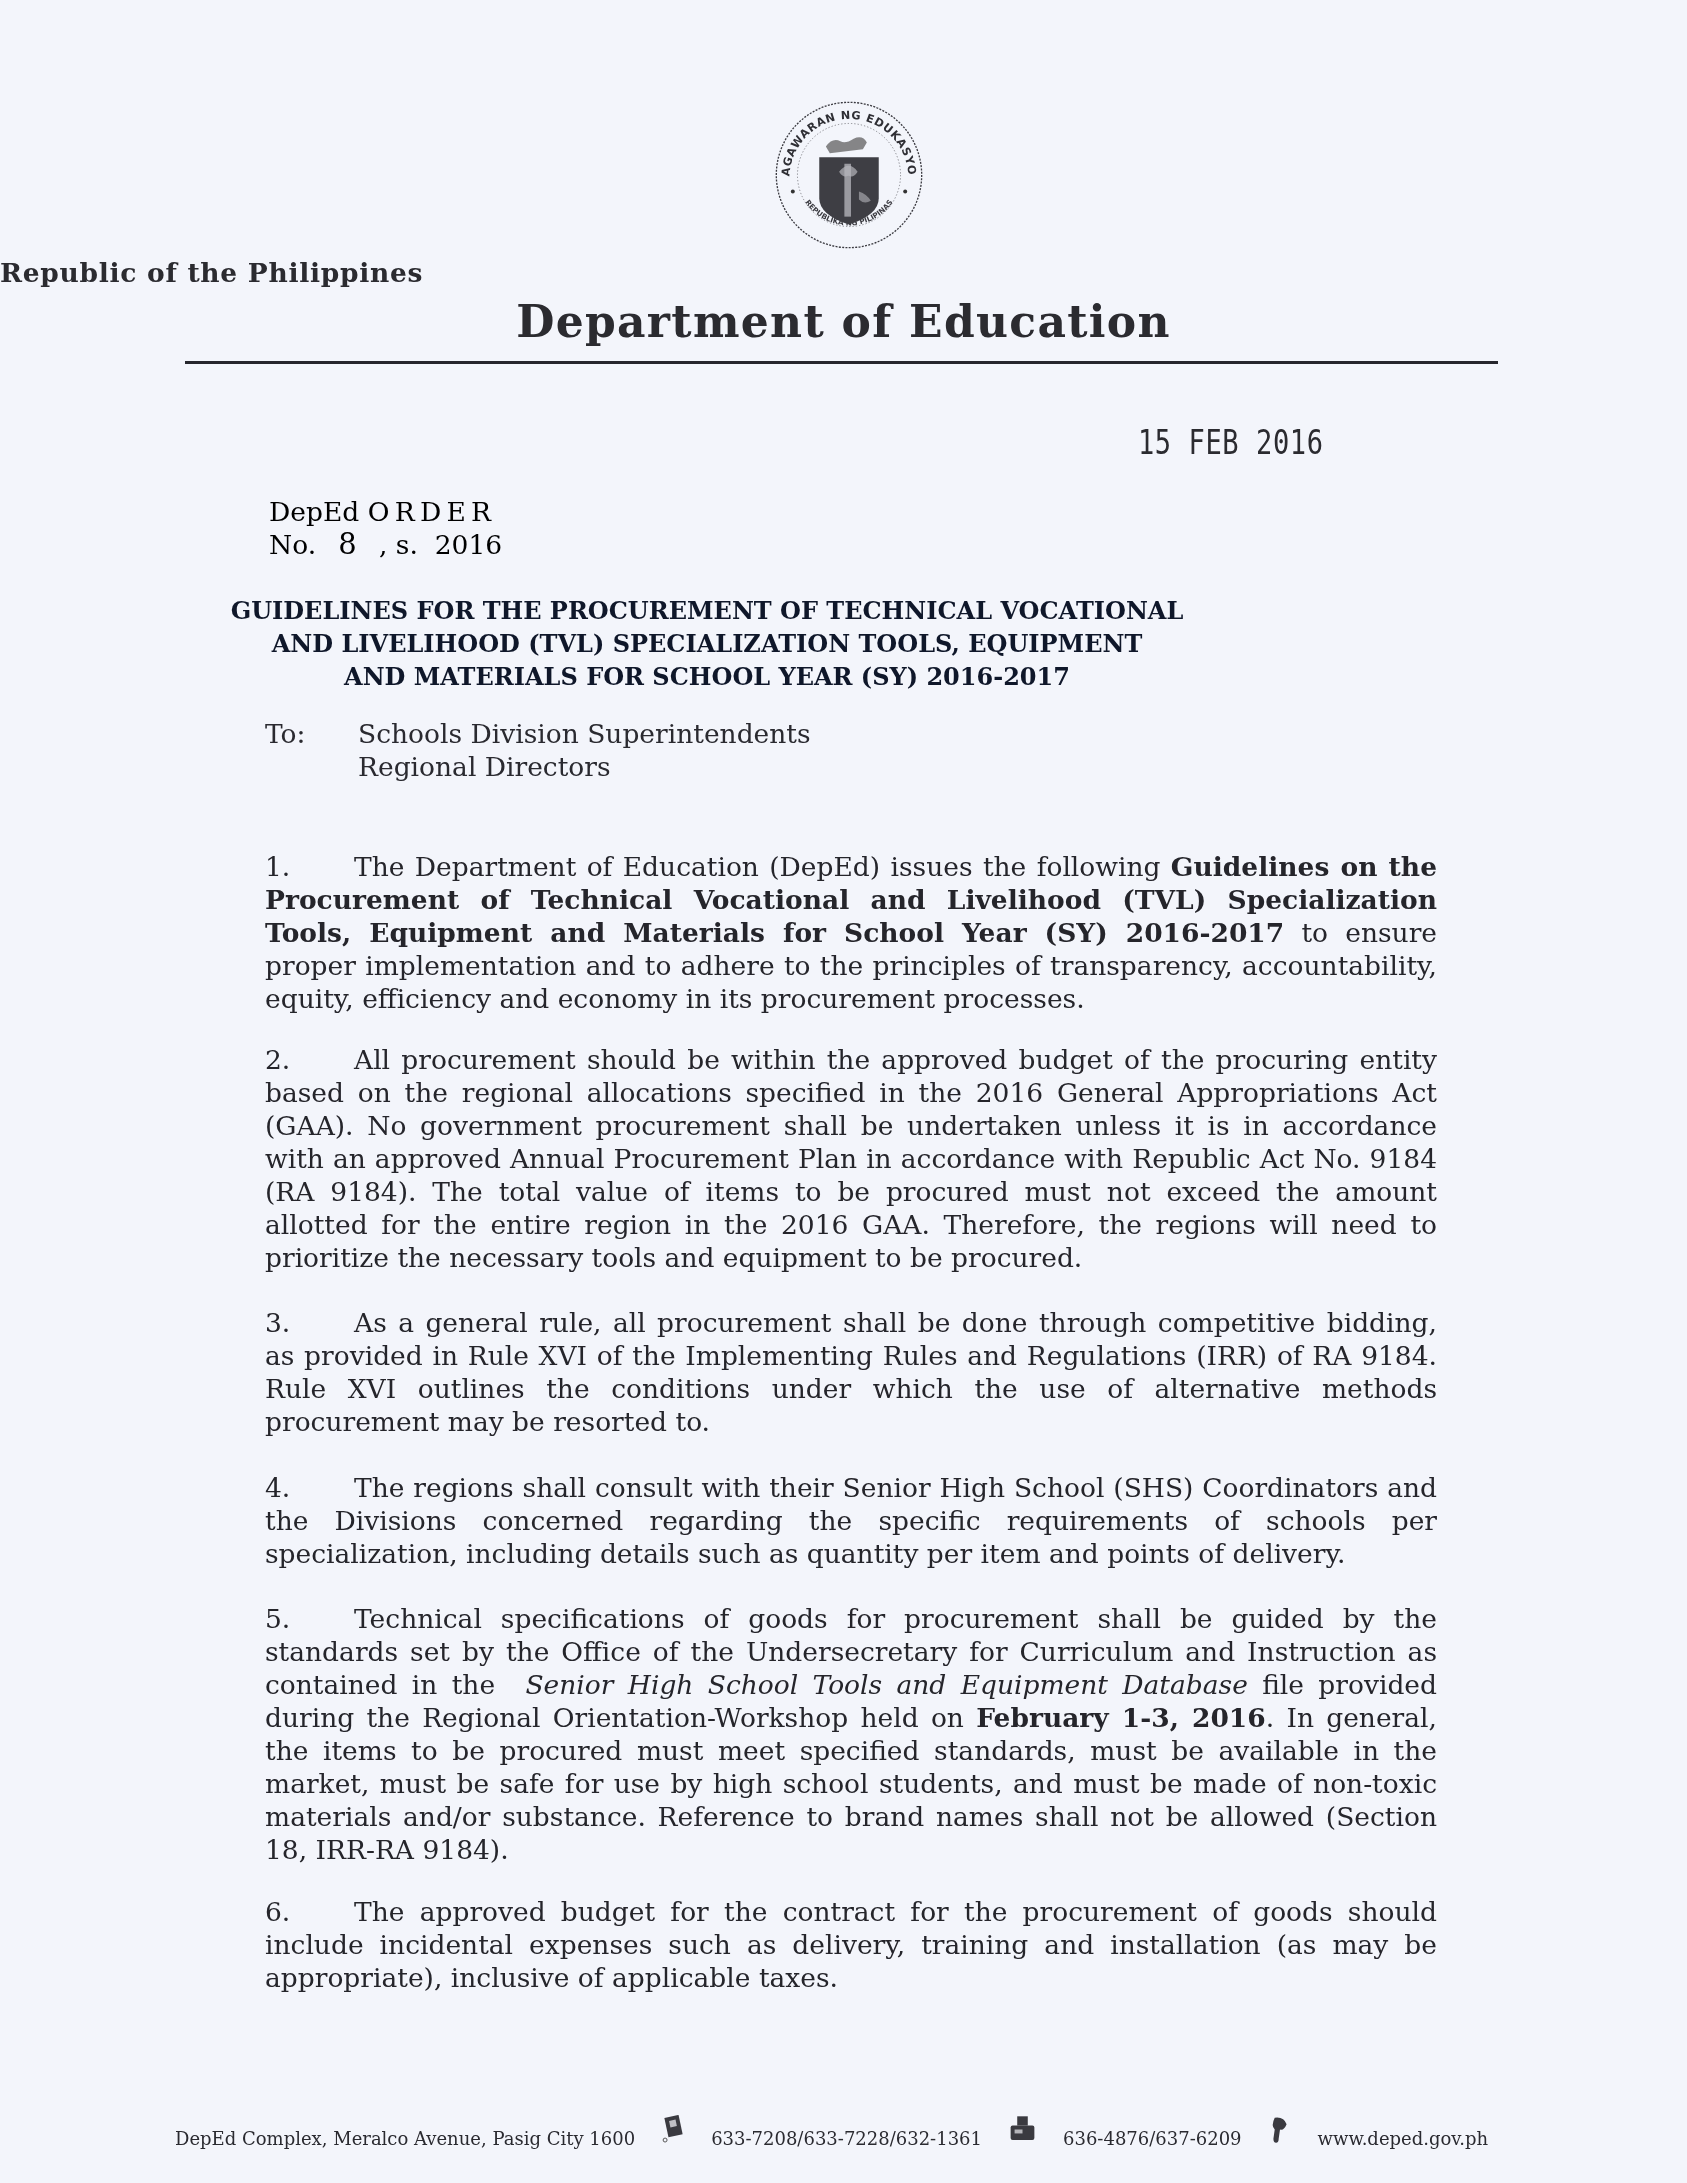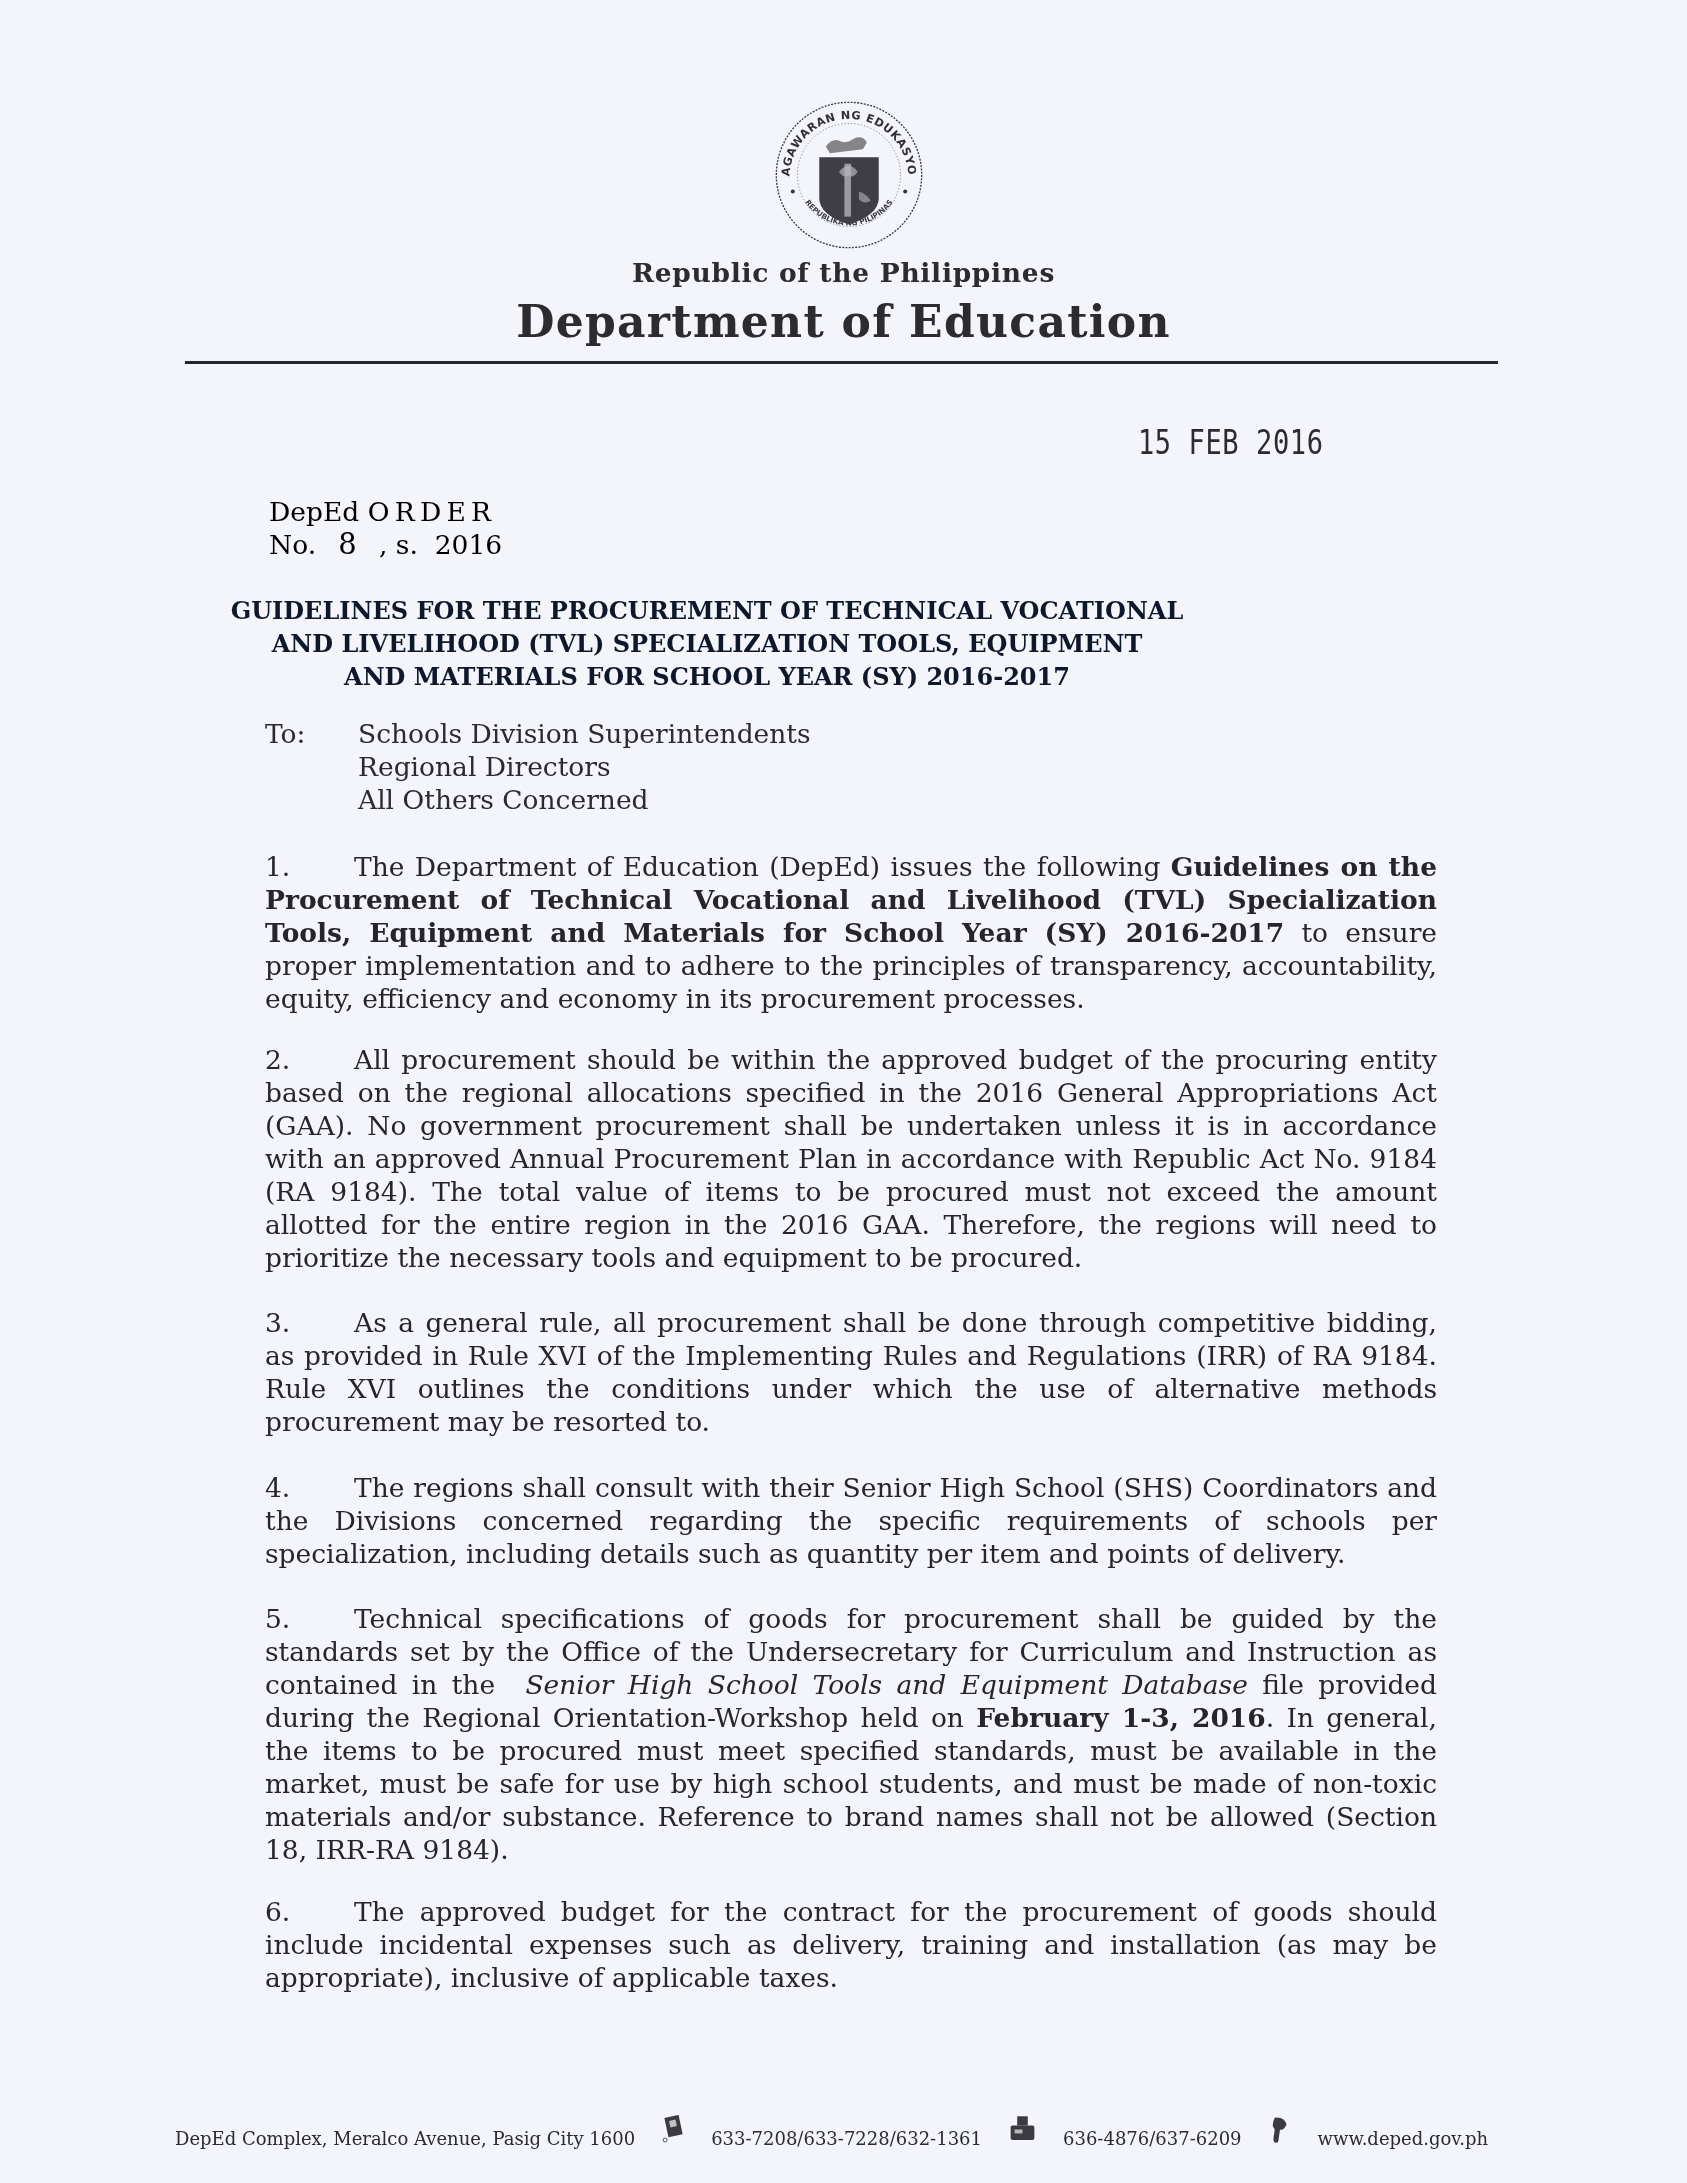--- a/index.html
+++ b/index.html
@@ -15,21 +15,20 @@
 
   
   .seal {
     position: absolute; left: 773px; top: 99px; width: 152px; height: 152px;
   }
   .seal svg { width: 100%; height: 100%; }
 
   
   .republic {
     position: absolute; left: 0; width: 1687px; top: 257px;
-    text-align: center;
     font-family: "DejaVu Serif", "Liberation Serif", serif;
     font-size: 26.5px; font-weight: bold; letter-spacing: 0.7px;
     color: #2b2b30;
   }
   .department {
     position: absolute; left: 0; width: 1687px; top: 296px;
     text-align: center;
     font-family: "DejaVu Serif", "Liberation Serif", serif;
     font-size: 44px; font-weight: bold; letter-spacing: 1.3px;
     color: #2b2b30;
@@ -146,21 +145,20 @@
     <div>GUIDELINES FOR THE PROCUREMENT OF TECHNICAL VOCATIONAL</div>
     <div>AND LIVELIHOOD (TVL) SPECIALIZATION TOOLS, EQUIPMENT</div>
     <div>AND MATERIALS FOR SCHOOL YEAR (SY) 2016-2017</div>
   </div>
 
   <div class="to-block">
     <div class="to-label">To:</div>
     <div class="to-list">
       <div>Schools Division Superintendents</div>
       <div>Regional Directors</div>
-      <div>All Others Concerned</div>
     </div>
   </div>
 
   <div class="para" style="top:850px">
     <span class="num">1.</span><span>The Department of Education (DepEd) issues the following </span><b>Guidelines on the Procurement of Technical Vocational and Livelihood (TVL) Specialization Tools, Equipment and Materials for School Year (SY) 2016-2017</b><span> to ensure proper implementation and to adhere to the principles of transparency, accountability, equity, efficiency and economy in its procurement processes.</span>
   </div>
 
   <div class="para" style="top:1043px">
     <span class="num">2.</span><span>All procurement should be within the approved budget of the procuring entity based on the regional allocations specified in the 2016 General Appropriations Act (GAA). No government procurement shall be undertaken unless it is in accordance with an approved Annual Procurement Plan in accordance with Republic Act No. 9184 (RA 9184). The total value of items to be procured must not exceed the amount allotted for the entire region in the 2016 GAA. Therefore, the regions will need to prioritize the necessary tools and equipment to be procured.</span>
   </div>

